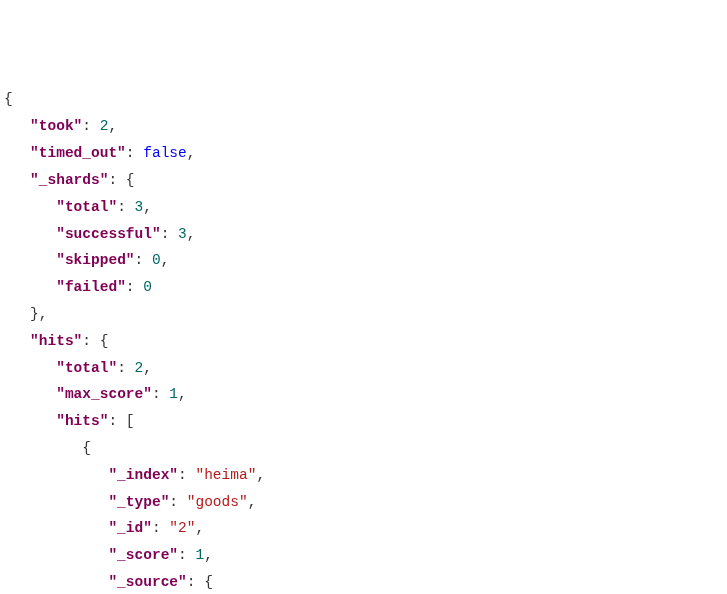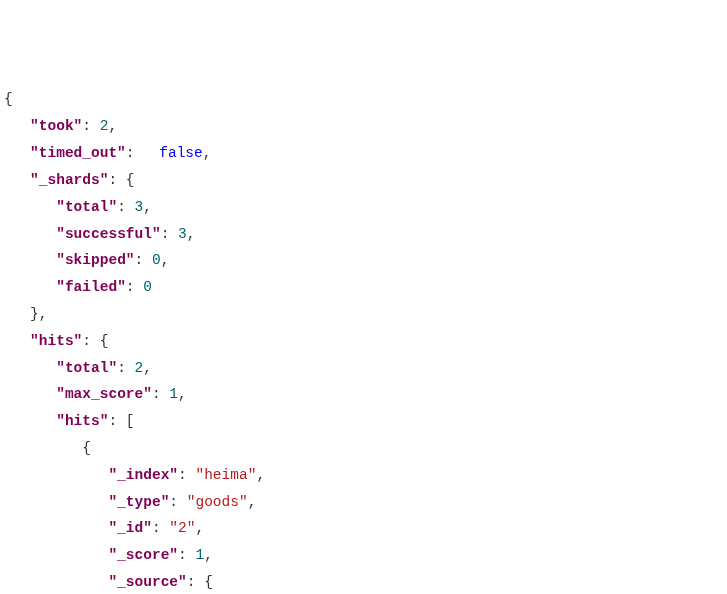--- a/index.html
+++ b/index.html
@@ -8,21 +8,21 @@
     line-height: 1.85;
     margin: 0;
     padding: 6px 4px;
     background: #ffffff;
     color: #333;
     white-space: pre;
   }
   .punc { color: #333; }
   .key { color: #7f0055; font-weight: bold; }
   .num { color: #006666; }
-  .bool { color: #0000ff; margin-left: 16px; }
+  .bool { color: #0000ff; }
   .str { color: #b71c1c; }
 </style>
 </head>
 <body>
 
 
 <div><span class="punc">{</span>
    <span class="key">"took"</span><span class="punc">: </span><span class="num">2</span><span class="punc">,</span>
    <span class="key">"timed_out"</span><span class="punc">: </span><span class="bool">false</span><span class="punc">,</span>
    <span class="key">"_shards"</span><span class="punc">: </span><span class="punc">{</span>

